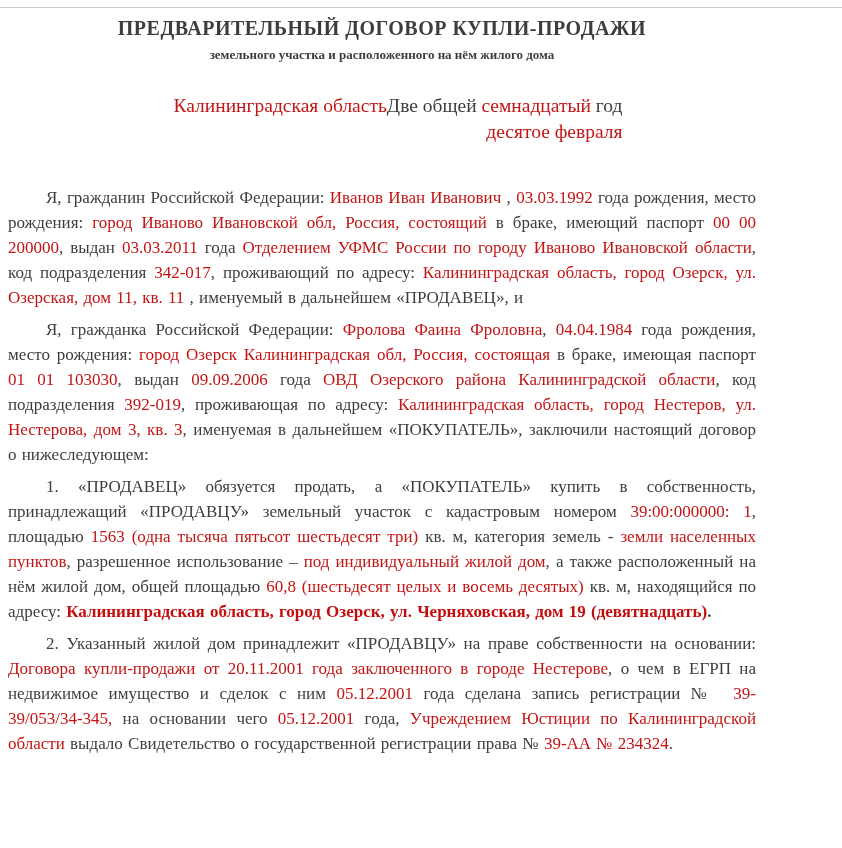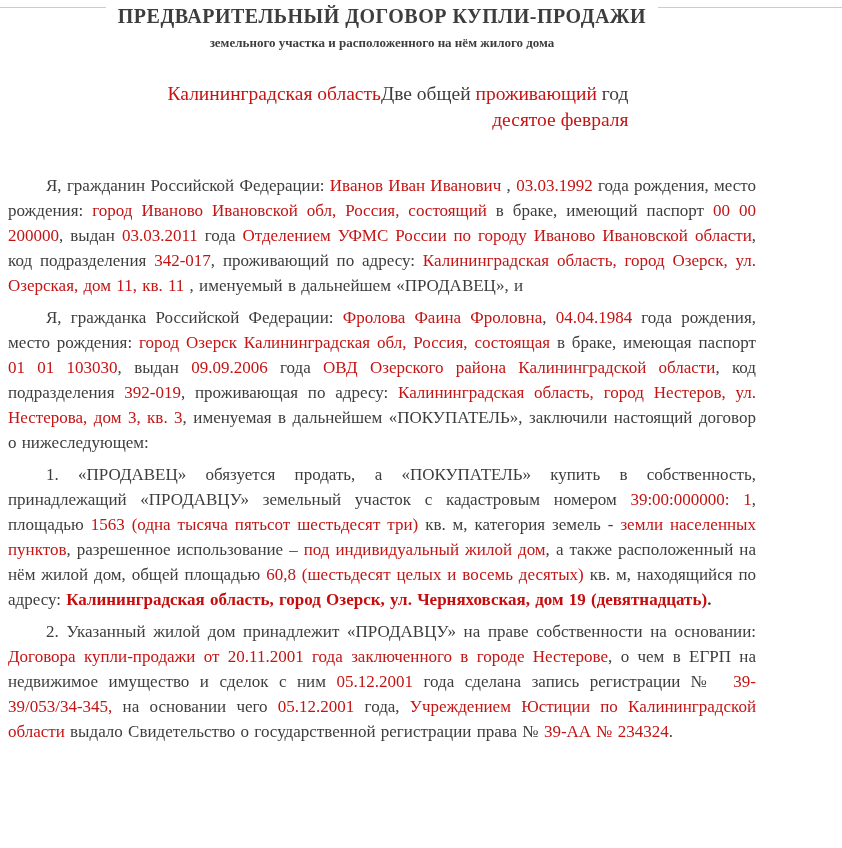--- a/index.html
+++ b/index.html
@@ -20,21 +20,21 @@
     top: 7px;
     left: 0;
     width: 842px;
     border-top: 1px solid #cccccc;
     height: 0;
     z-index: 0;
   }
   .doc {
     position: relative;
     z-index: 1;
-    padding: 4px 8px;
+    padding: 16px 8px;
     box-sizing: border-box;
     width: 764px;
   }
   .title-block {
     text-align: center;
     margin: 0 0 26px 0;
   }
   .title-line1 {
     display: inline-block;
     background: #ffffff;
@@ -86,21 +86,21 @@
   <div class="title-block">
     <h1 class="title-line1">ПРЕДВАРИТЕЛЬНЫЙ ДОГОВОР КУПЛИ-ПРОДАЖИ</h1>
     <div class="title-line2">земельного участка и расположенного на нём жилого дома</div>
   </div>
 
   <div class="dateline">
     <div class="place-block">
       <div class="place-line1 red">Калининградская область</div>
     </div>
     <div class="date-block">
-      <div><span class="seg-k">Две общей </span><span class="seg-r">проживающий</span><span class="seg-k"> год</span></div>
+      <div><span class="seg-k">Две общей </span><span class="seg-r">семнадцатый</span><span class="seg-k"> год</span></div>
       <div><span class="seg-r">десятое февраля</span></div>
     </div>
   </div>
 
   <p class="para"><span class="seg-k">Я, гражданин Российской Федерации: </span><span class="seg-r">Иванов Иван Иванович</span><span class="seg-k"> , </span><span class="seg-r">03.03.1992</span><span class="seg-k"> года рождения, место рождения: </span><span class="seg-r">город Иваново Ивановской обл, Россия, состоящий</span><span class="seg-k"> в браке, имеющий паспорт </span><span class="seg-r">00 00 200000</span><span class="seg-k">, выдан </span><span class="seg-r">03.03.2011</span><span class="seg-k"> года </span><span class="seg-r">Отделением УФМС России по городу Иваново Ивановской области</span><span class="seg-k">, код подразделения </span><span class="seg-r">342-017</span><span class="seg-k">, проживающий по адресу: </span><span class="seg-r">Калининградская область, город Озерск, ул. Озерская, дом 11, кв. 11</span><span class="seg-k"> , именуемый в дальнейшем «ПРОДАВЕЦ», и</span></p>
 
   <p class="para"><span class="seg-k">Я, гражданка Российской Федерации: </span><span class="seg-r">Фролова Фаина Фроловна</span><span class="seg-k">, </span><span class="seg-r">04.04.1984</span><span class="seg-k"> года рождения, место рождения: </span><span class="seg-r">город Озерск Калининградская обл, Россия, состоящая</span><span class="seg-k"> в браке, имеющая паспорт </span><span class="seg-r">01 01 103030</span><span class="seg-k">, выдан </span><span class="seg-r">09.09.2006</span><span class="seg-k"> года </span><span class="seg-r">ОВД Озерского района Калининградской области</span><span class="seg-k">, код подразделения </span><span class="seg-r">392-019</span><span class="seg-k">, проживающая по адресу: </span><span class="seg-r">Калининградская область, город Нестеров, ул. Нестерова, дом 3, кв. 3</span><span class="seg-k">, именуемая в дальнейшем «ПОКУПАТЕЛЬ», заключили настоящий договор о нижеследующем:</span></p>
 
   <p class="para"><span class="seg-k">1. «ПРОДАВЕЦ» обязуется продать, а «ПОКУПАТЕЛЬ» купить в собственность, принадлежащий «ПРОДАВЦУ» земельный участок с кадастровым номером </span><span class="seg-r">39:00:000000: 1</span><span class="seg-k">, площадью </span><span class="seg-r">1563 (одна тысяча пятьсот шестьдесят три)</span><span class="seg-k"> кв. м, категория земель - </span><span class="seg-r">земли населенных пунктов</span><span class="seg-k">, разрешенное использование – </span><span class="seg-r">под индивидуальный жилой дом</span><span class="seg-k">, а также расположенный на нём жилой дом, общей площадью </span><span class="seg-r">60,8 (шестьдесят целых и восемь десятых)</span><span class="seg-k"> кв. м, находящийся по адресу: </span><span class="seg-rb">Калининградская область, город Озерск, ул. Черняховская, дом 19 (девятнадцать)</span><span class="seg-kb">.</span></p>
 

